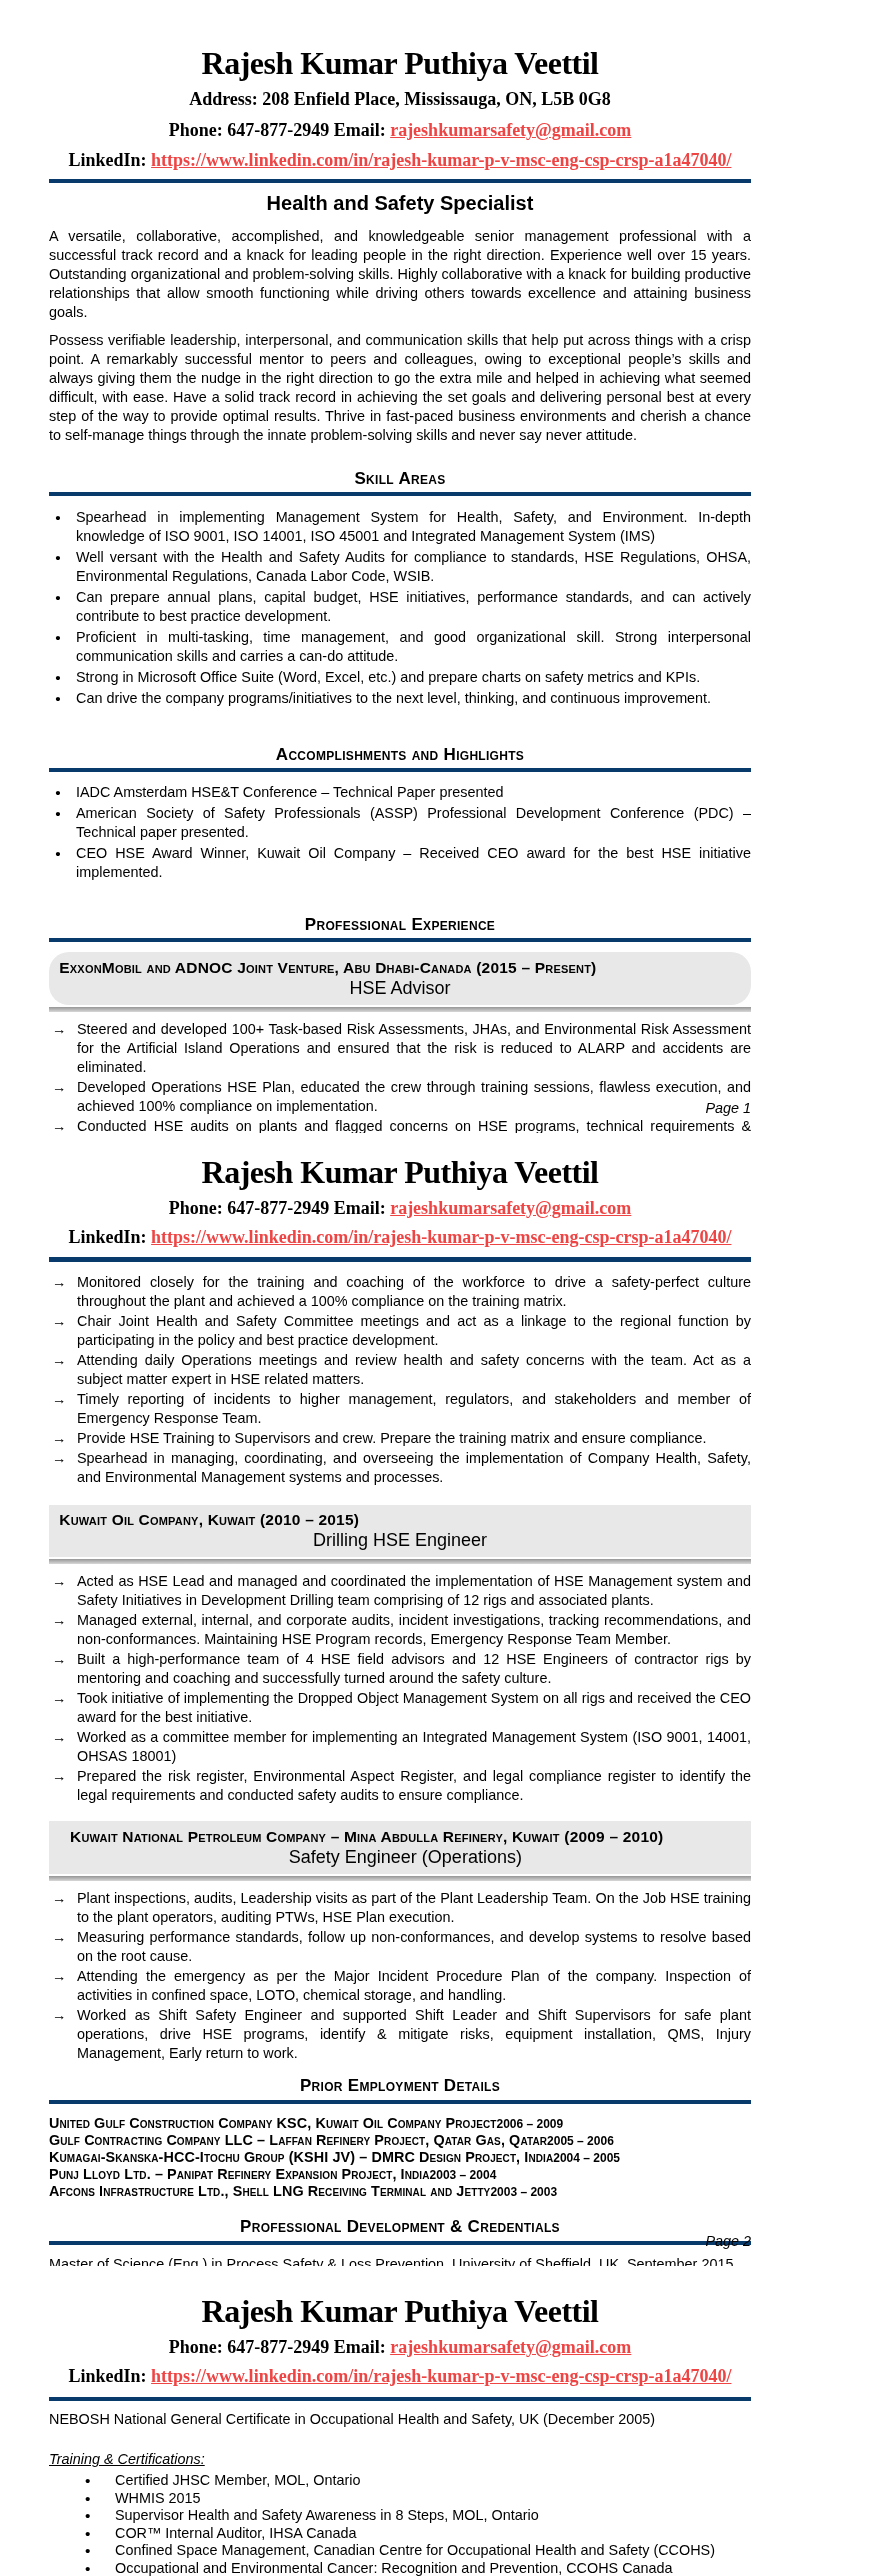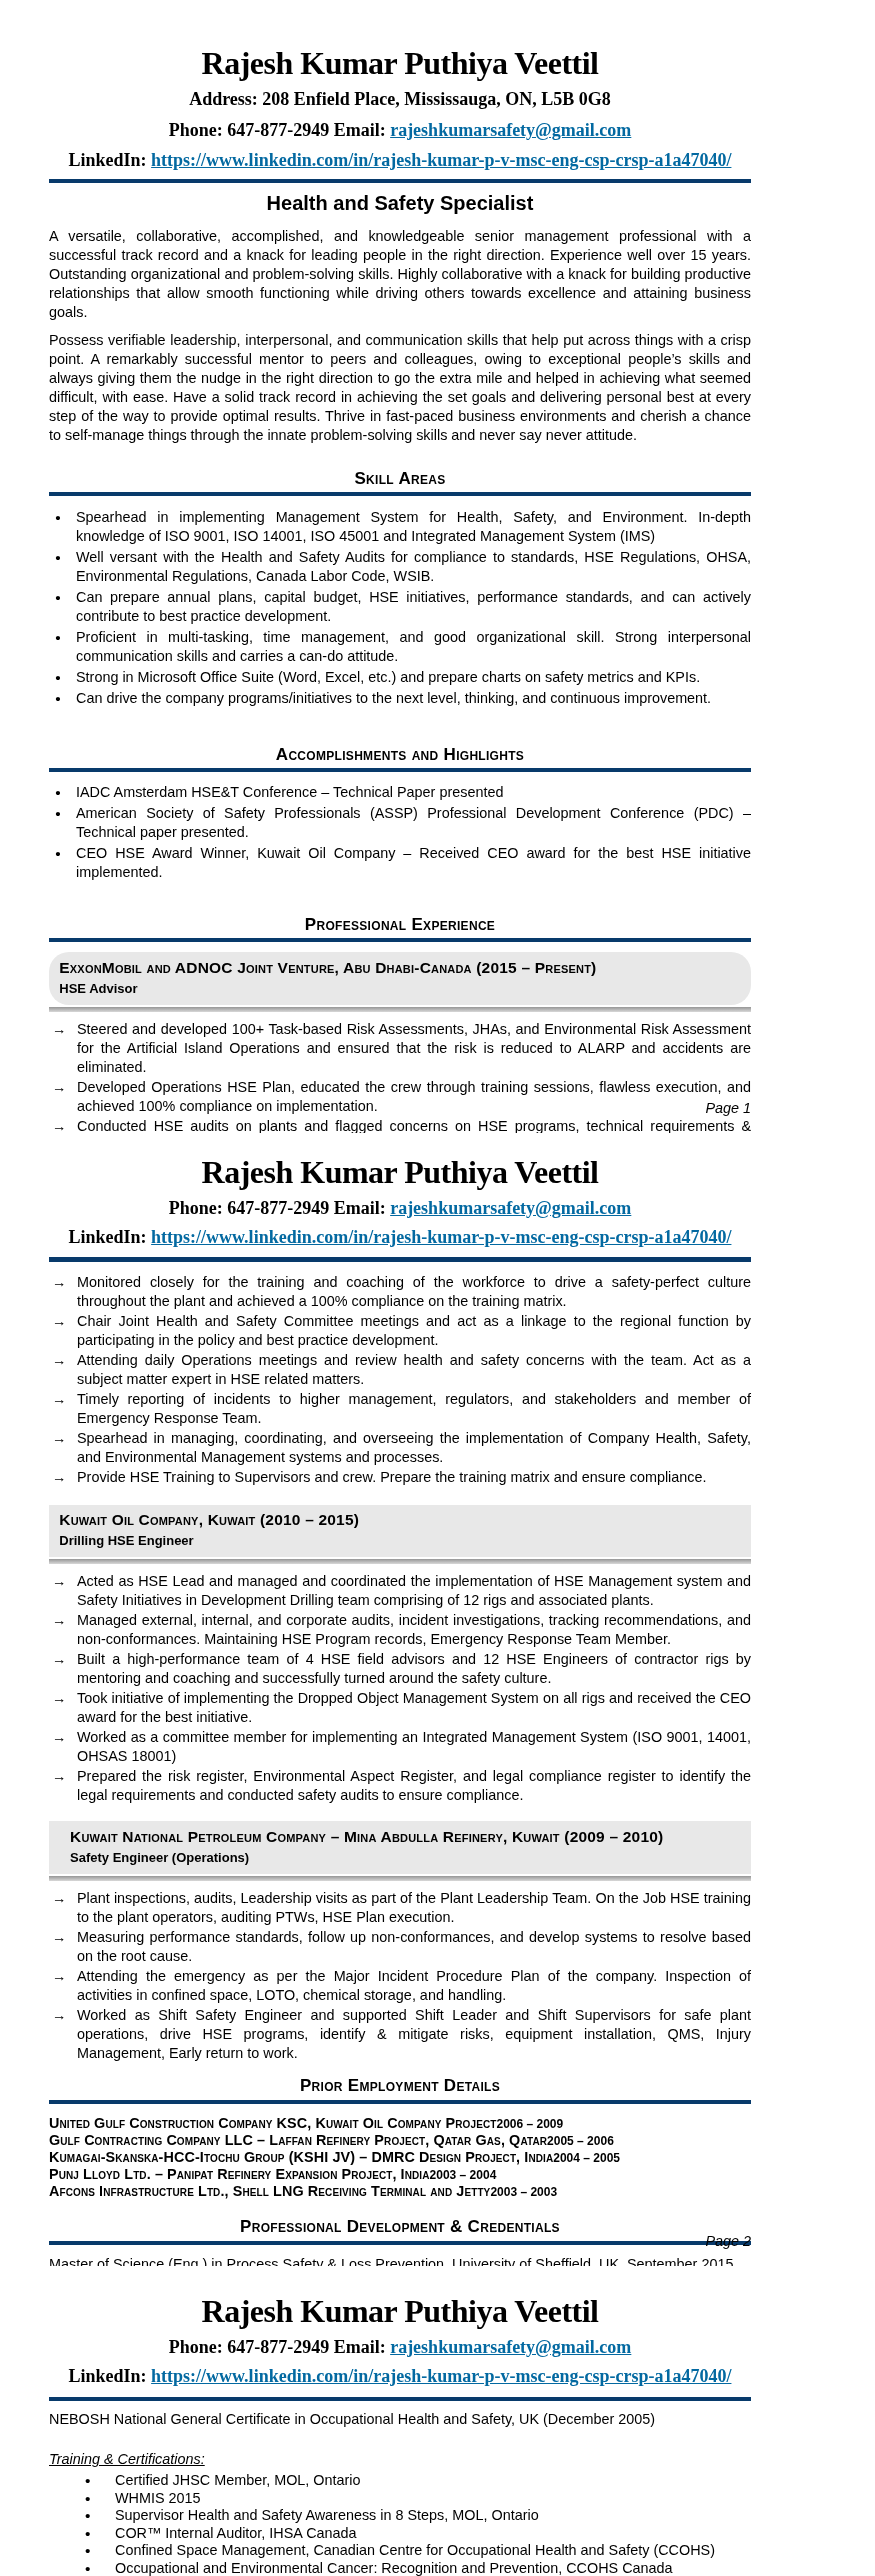--- a/index.html
+++ b/index.html
@@ -4,41 +4,41 @@
 <style>
   html,body { margin:0; padding:0; background:#ffffff; }
   body { width:876px; font-family:"Liberation Sans", sans-serif; color:#000; }
   .page { position:relative; width:800px; height:1133px; box-sizing:border-box;
           padding:0 49px; overflow:hidden; background:#fff; font-size:14.4px; line-height:19px; }
   
   .name { font-family:"Liberation Serif", serif; font-weight:bold; font-size:32px;
           line-height:36px; text-align:center; letter-spacing:-0.5px; }
   .contact { font-family:"Liberation Serif", serif; font-weight:bold; font-size:18px;
              line-height:23px; text-align:center; }
-  .contact a { color:#0369a1; text-decoration:underline; font-weight:bold; cursor:pointer; }
+  .contact a { color:#ef4444; text-decoration:underline; font-weight:bold; cursor:pointer; }
   .rule { height:4.6px; background:#083a6b; border:0; margin:0; }
   .role-title { font-size:20px; font-weight:bold; text-align:center; line-height:20.6px; }
   
   .sec-head { font-size:17px; font-weight:bold; font-variant:small-caps; text-align:center;
               line-height:19.6px; letter-spacing:0.3px; }
   .sec-rule { height:4.1px; background:#083a6b; margin-top:3.6px; }
   p.body { text-align:justify; margin:0; }
   
   ul { list-style:none; margin:0; padding:0; }
   ul.disc li { position:relative; padding-left:27px; text-align:justify; margin-bottom:2.1px; }
   ul.disc li::before { content:"\2022"; position:absolute; left:6.2px; top:0; font-size:15.5px; }
   ul.arrow li { position:relative; padding-left:28px; text-align:justify; margin-bottom:1px; }
   ul.arrow li::before { content:"\2192"; position:absolute; left:3.1px; top:0; }
   ul.train { line-height:17.5px; }
   ul.train li { position:relative; padding-left:66px; margin-bottom:0; }
   ul.train li::before { content:"\2022"; position:absolute; left:36px; top:0; font-size:15.5px; }
   
   .jobhead { background:#e8e8e8; padding:5.7px 10.3px 6.7px 10.3px; }
   .jobhead .co { font-variant:small-caps; font-weight:bold; font-size:15.5px; line-height:20.6px; letter-spacing:0.2px; }
-  .jobhead .role { font-weight:bold; font-size:13px; line-height:19.6px; }
+  .jobhead .role { font-weight:normal; font-size:18px; line-height:19.6px;text-align:center; }
   .jobstrip { height:4.6px; background:linear-gradient(180deg,#969696,#d8d8d8); margin-top:2.1px; }
   
   .prow { display:flex; justify-content:flex-start; align-items:baseline; line-height:16px; }
   .prow .co { font-variant:small-caps; font-weight:bold; font-size:14.4px; letter-spacing:0.1px; }
   .prow .yr { font-weight:bold; font-size:12px; white-space:nowrap; }
   
   .cred { line-height:17.5px; }
   .nebosh { line-height:18.5px; }
   .train-label { font-style:italic; text-decoration:underline; line-height:18.5px; }
   .pagenum { position:absolute; right:49px; bottom:15.5px; font-style:italic; font-size:14.4px; }
@@ -98,22 +98,22 @@
   <div class="name" style="margin-top:20.6px;">Rajesh Kumar Puthiya Veettil</div>
   <div class="contact" style="margin-top:7.2px;"><span>Phone: 647-877-2949 Email: </span><a>rajeshkumarsafety@gmail.com</a></div>
   <div class="contact" style="margin-top:6.2px;"><span>LinkedIn: </span><a>https://www.linkedin.com/in/rajesh-kumar-p-v-msc-eng-csp-crsp-a1a47040/</a></div>
   <div class="rule" style="margin-top:8.2px;"></div>
 
   <ul class="arrow" style="margin-top:11.3px;">
     <li>Monitored closely for the training and coaching of the workforce to drive a safety-perfect culture throughout the plant and achieved a 100% compliance on the training matrix.</li>
     <li>Chair Joint Health and Safety Committee meetings and act as a linkage to the regional function by participating in the policy and best practice development.</li>
     <li>Attending daily Operations meetings and review health and safety concerns with the team. Act as a subject matter expert in HSE related matters.</li>
     <li>Timely reporting of incidents to higher management, regulators, and stakeholders and member of Emergency Response Team.</li>
+    <li>Provide HSE Training to Supervisors and crew. Prepare the training matrix and ensure compliance.</li>
     <li>Spearhead in managing, coordinating, and overseeing the implementation of Company Health, Safety, and Environmental Management systems and processes.</li>
-    <li>Provide HSE Training to Supervisors and crew. Prepare the training matrix and ensure compliance.</li>
   </ul>
 
   <div class="jobhead" style="margin-top:17.5px;">
     <div class="co">Kuwait Oil Company, Kuwait (2010 – 2015)</div>
     <div class="role">Drilling HSE Engineer</div>
   </div>
   <div class="jobstrip"></div>
   <ul class="arrow" style="margin-top:8.2px;">
     <li>Acted as HSE Lead and managed and coordinated the implementation of HSE Management system and Safety Initiatives in Development Drilling team comprising of 12 rigs and associated plants.</li>
     <li>Managed external, internal, and corporate audits, incident investigations, tracking recommendations, and non-conformances. Maintaining HSE Program records, Emergency Response Team Member.</li>

